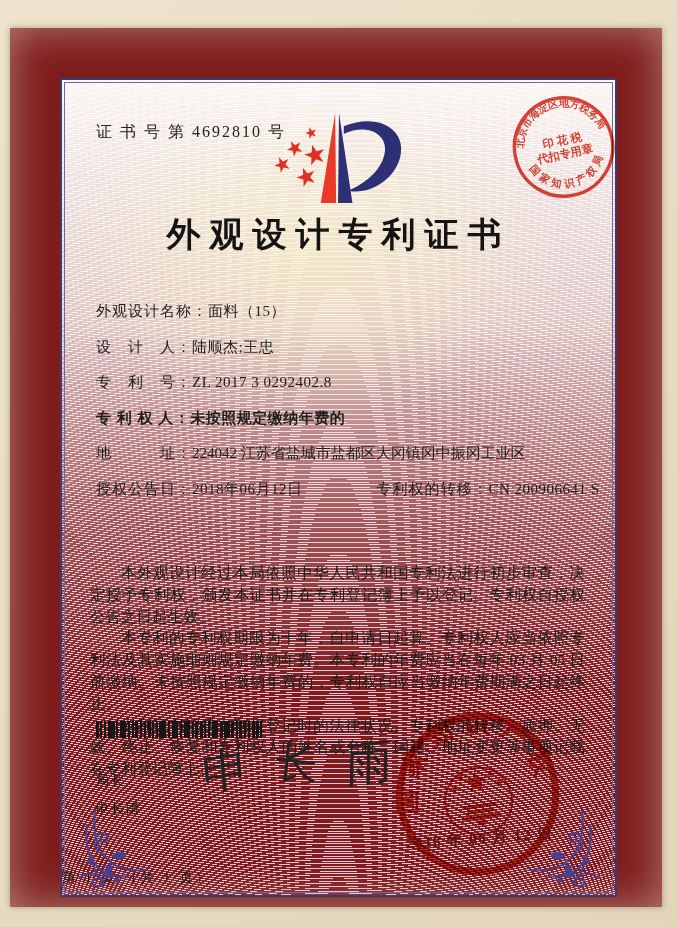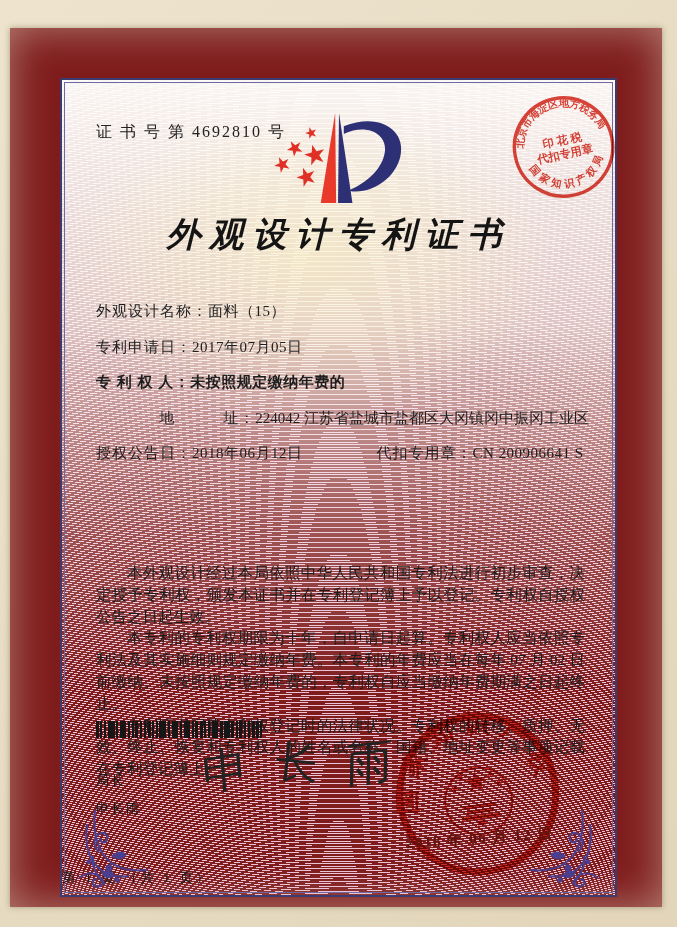--- a/index.html
+++ b/index.html
@@ -24,31 +24,31 @@
   }
   .frame::before{
     content:'';position:absolute;inset:2px;border:1px solid #6d69a3;pointer-events:none;
   }
   .cert-no{
     position:absolute;left:34px;top:42px;font-size:16px;color:#222;letter-spacing:2px;
   }
   .logo{position:absolute;left:50%;top:30px;transform:translateX(-50%);}
   .title{
     position:absolute;left:0;right:0;top:132px;text-align:center;
-    font-size:34px;font-weight:bold;color:#141414;letter-spacing:9px;font-style:italic;
+    font-size:34px;font-weight:bold;color:#141414;letter-spacing:9px;
   }
   .fields{position:absolute;left:34px;right:26px;top:222px;font-size:15px;color:#1e1e1e;}
   .frow{margin-bottom:16.5px;white-space:nowrap;letter-spacing:.5px;}
   .frow .lab{letter-spacing:1px;}
   .frow.bold{font-weight:bold;}
-  .frow.addr{letter-spacing:0;text-align:right;}
+  .frow.addr{letter-spacing:0;}
   .grant-row{display:flex;}
   .grant-right{margin-left:74px;}
   .paras{
-    position:absolute;left:34px;right:30px;top:482px;
+    position:absolute;left:28px;right:30px;top:482px;
     font-size:15.5px;line-height:21.8px;color:#1c1c1c;text-align:justify;
   }
   .paras p{margin:0;text-indent:2em;}
   .barcode{
     position:absolute;left:34px;top:641px;width:168px;height:17px;
     background:
       repeating-linear-gradient(90deg,#161616 0 2px,transparent 2px 4px),
       repeating-linear-gradient(90deg,#161616 0 1px,transparent 1px 9px),
       repeating-linear-gradient(90deg,#161616 0 3px,transparent 3px 13px);
   }
@@ -101,32 +101,33 @@
         <polygon points="71,3 56,97 72,97" fill="#e8392b"></polygon>
         <polygon points="75,3 74,97 89,97" fill="#2e3076"></polygon>
         <path d="M 80,17 C 118,2 145,22 139,48 C 134,72 107,89 85,84 C 103,76 121,62 123,42 C 124,24 103,14 80,25 Z" fill="#2e3076"></path>
       </svg>
     </div>
 
     <div class="title">外观设计专利证书</div>
 
     <div class="fields">
       <div class="frow"><span class="lab">外观设计名称：</span><span>面料（15）</span></div>
-      <div class="frow"><span class="lab">专利申请日：</span><span>2017年07月05日</span></div>
+      <div class="frow"><span class="lab">设　计　人：</span><span>陆顺杰;王忠</span></div>
+      <div class="frow"><span class="lab">专　利　号：</span><span>ZL 2017 3 0292402.8</span></div>
       <div class="frow bold"><span class="lab">专 利 权 人：</span><span>未按照规定缴纳年费的</span></div>
       <div class="frow addr"><span class="lab">地　　　址：</span><span>224042 江苏省盐城市盐都区大冈镇冈中振冈工业区</span></div>
       <div class="frow grant-row">
         <span><span class="lab">授权公告日：</span><span>2018年06月12日</span></span>
-        <span class="grant-right"><span class="lab">代扣专用章：</span><span>CN 200906641 S</span></span>
+        <span class="grant-right"><span class="lab">专利权的转移：</span><span>CN 200906641 S</span></span>
       </div>
     </div>
 
     <div class="paras">
       <p>本外观设计经过本局依照中华人民共和国专利法进行初步审查，决定授予专利权，颁发本证书并在专利登记簿上予以登记。专利权自授权公告之日起生效。</p>
-      <p>本专利的专利权期限为十年，自申请日起算。专利权人应当依照专利法及其实施细则规定缴纳年费。本专利的年费应当在每年 07 月 02 日前缴纳。未按照规定缴纳年费的，专利权自应当缴纳年费期满之日起终止。</p>
+      <p>本专利的专利权期限为十年，自申请日起算。专利权人应当依照专利法及其实施细则规定缴纳年费。本专利的年费应当在每年 03 月 05 日前缴纳。未按照规定缴纳年费的，专利权自应当缴纳年费期满之日起终止。</p>
       <p>专利证书记载专利权登记时的法律状况。专利权的转移、质押、无效、终止、恢复和专利权人的姓名或名称、国籍、地址变更等事项记载在专利登记簿上。</p>
     </div>
 
     <div class="barcode"></div>
 
     <div class="signer">
       <div>局长</div>
       <div>申长雨</div>
     </div>
 

